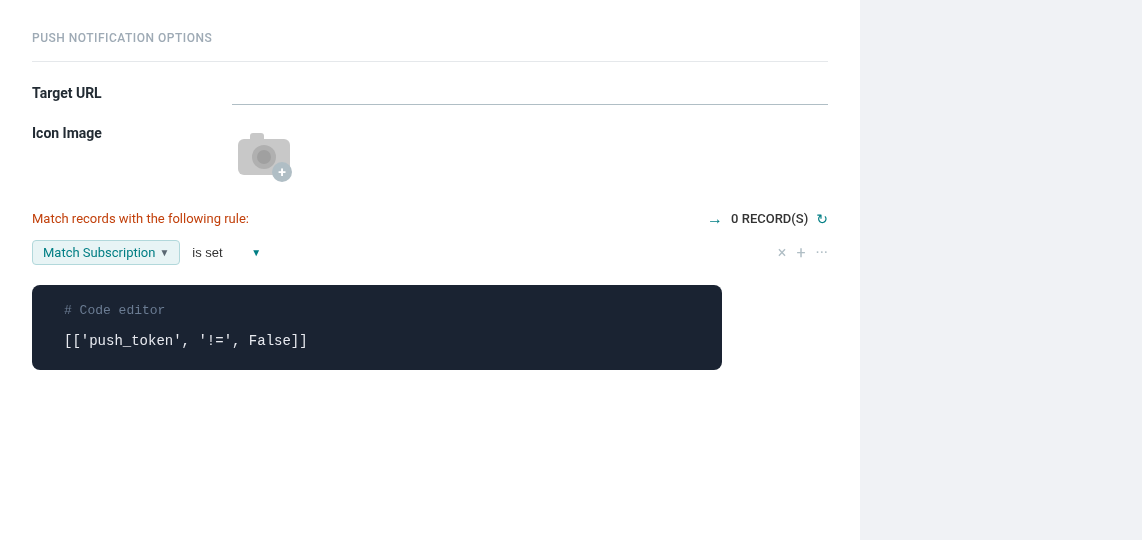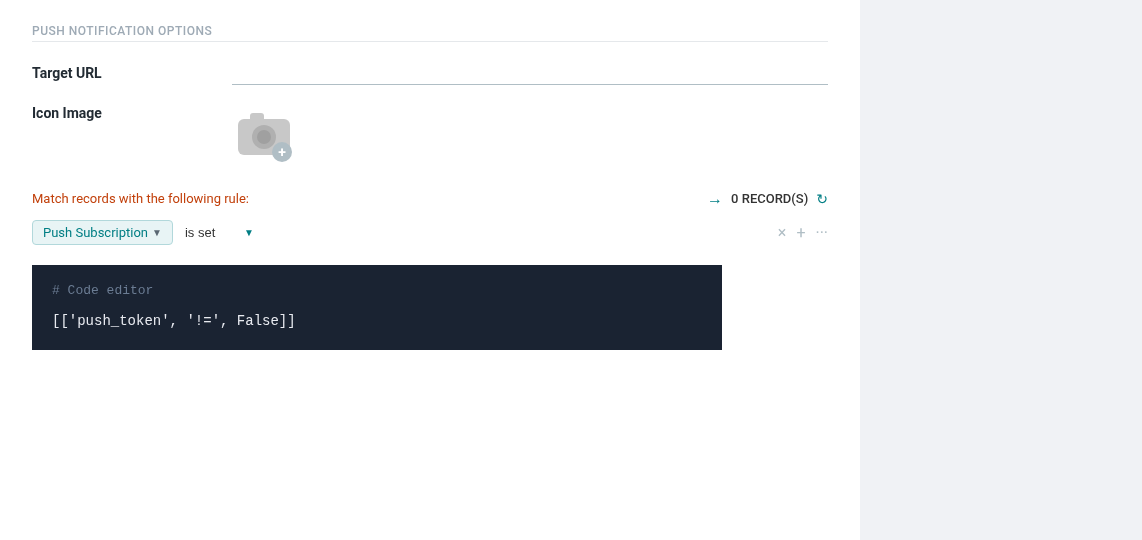--- a/index.html
+++ b/index.html
@@ -20,22 +20,23 @@
       flex: 1;
       background: #f0f2f5;
     }
     .section-title {
       color: #9eaab5;
       font-size: 12px;
       font-weight: 500;
       text-transform: uppercase;
       letter-spacing: 0.5px;
       margin-bottom: 18px;
-      padding-bottom: 3px;
+      padding-bottom: 16px;
       border-bottom: 1px solid #e5e8eb;
+      margin-top: 7px;
     }
     .form-row {
       display: flex;
       align-items: center;
       margin-bottom: 20px;
     }
     .form-label {
       font-size: 14px;
       font-weight: 700;
       color: #222b33;
@@ -158,22 +159,22 @@
     .filter-action-icon {
       color: #b0bec5;
       font-size: 16px;
       cursor: pointer;
     }
     .filter-action-icon.add {
       color: #b0bec5;
     }
     .code-editor {
       background: #1a2332;
-      border-radius: 0;
-      padding: 18px 20px;
+      border-radius: 8px;
+      padding: 18px 32px;
       max-width: 690px;
     }
     .code-comment {
       color: #6b7c93;
       font-family: 'Courier New', Courier, monospace;
       font-size: 13px;
       margin-bottom: 12px;
     }
     .code-content {
       color: #e8eaf0;
@@ -227,21 +228,21 @@
     <span class="match-records-label">Match records with the following rule:</span>
     <div class="records-count">
       <span class="arrow-icon">→</span>
       <span>0 RECORD(S)</span>
       <span class="refresh-icon">↻</span>
     </div>
   </div>
 
   <div class="filter-row">
     <div class="filter-tag">
-      <span>Push Subscription</span>
+      <span>Match Subscription</span>
       <span class="filter-tag-dropdown">▼</span>
     </div>
     <div class="condition-wrapper">
       <select class="filter-condition-select">
         <option>is set</option>
         <option>is not set</option>
         <option>equals</option>
       </select>
       <span class="caret-down">▼</span>
     </div>

